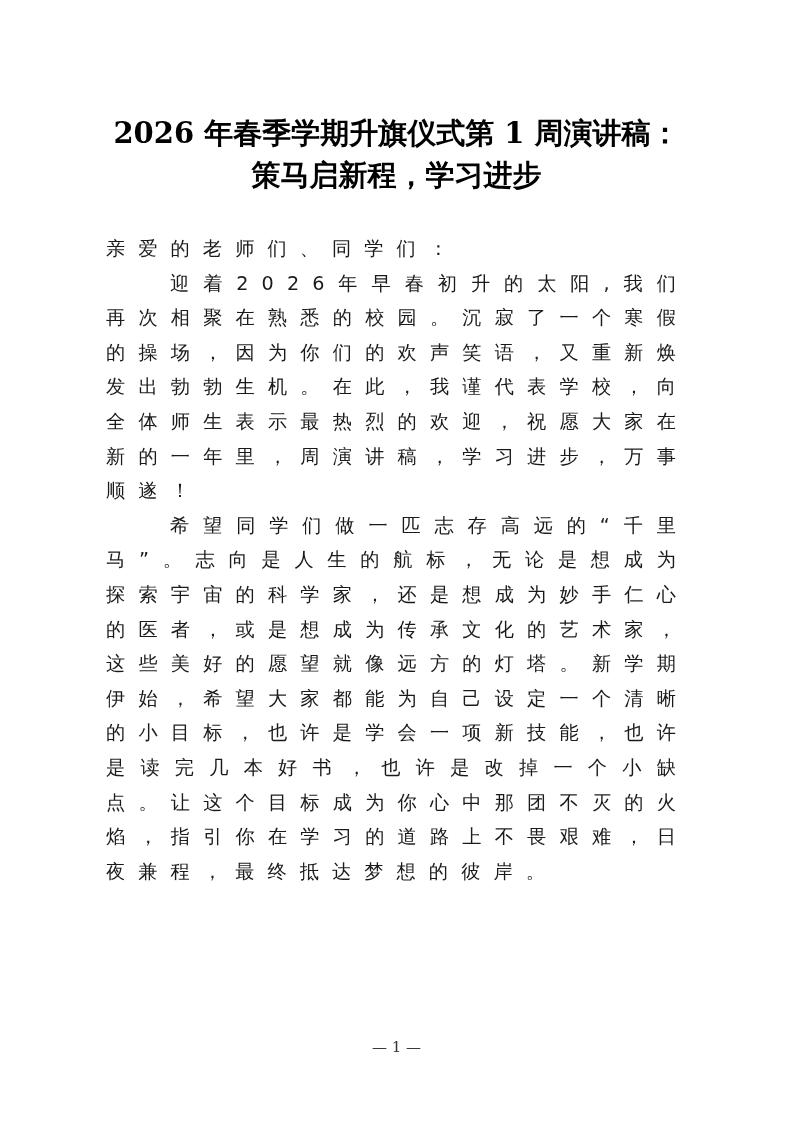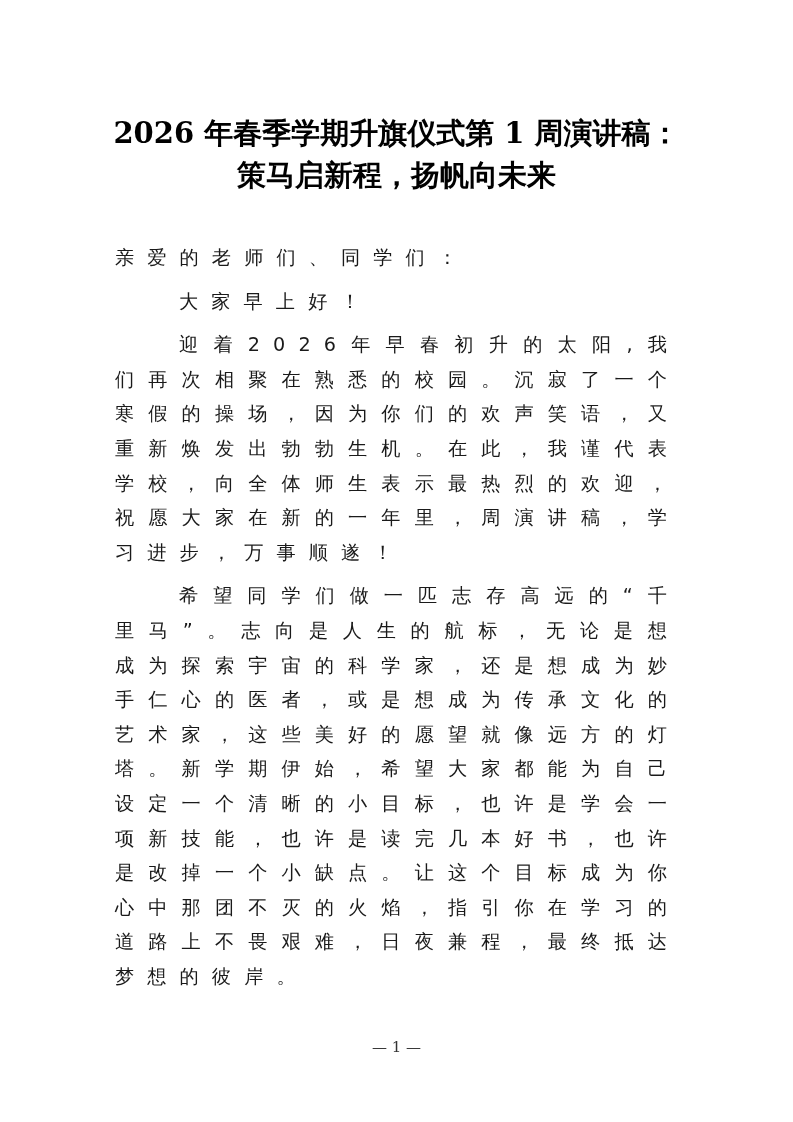--- a/index.html
+++ b/index.html
@@ -43,21 +43,21 @@
     left: 106px;
     top: 232px;
     width: 583px;
     font-family: "DejaVu Sans", "Liberation Sans", sans-serif;
     font-size: 19.2px;
     line-height: 34.6px;
     color: #1a1a1a;
     letter-spacing: 13.1px;
   }
   .body-text p {
-    margin: 9px;
+    margin: 0;
     text-align: justify;
     text-align-last: left;
   }
   .body-text p.indent {
     text-indent: 64px;
   }
   .footer {
     position: absolute;
     left: 0;
     top: 1038px;
@@ -68,26 +68,25 @@
     color: #333333;
   }
 </style>
 </head>
 <body>
 
 <div class="page">
 
   <div class="title">
     <span class="line">2026 年春季学期升旗仪式第 1 周演讲稿：</span>
-    <span class="line">策马启新程，扬帆向未来</span>
+    <span class="line">策马启新程，学习进步</span>
   </div>
 
   <div class="body-text">
     <p>亲爱的老师们、同学们：</p>
-    <p class="indent">大家早上好！</p>
     <p class="indent">迎着2026年早春初升的太阳,我们再次相聚在熟悉的校园。沉寂了一个寒假的操场，因为你们的欢声笑语，又重新焕发出勃勃生机。在此，我谨代表学校，向全体师生表示最热烈的欢迎，祝愿大家在新的一年里，周演讲稿，学习进步，万事顺遂！</p>
     <p class="indent">希望同学们做一匹志存高远的“千里马”。志向是人生的航标，无论是想成为探索宇宙的科学家，还是想成为妙手仁心的医者，或是想成为传承文化的艺术家，这些美好的愿望就像远方的灯塔。新学期伊始，希望大家都能为自己设定一个清晰的小目标，也许是学会一项新技能，也许是读完几本好书，也许是改掉一个小缺点。让这个目标成为你心中那团不灭的火焰，指引你在学习的道路上不畏艰难，日夜兼程，最终抵达梦想的彼岸。</p>
 
   </div>
 
   <div class="footer">— 1 —</div>
 
 </div>
 
 </body></html>

